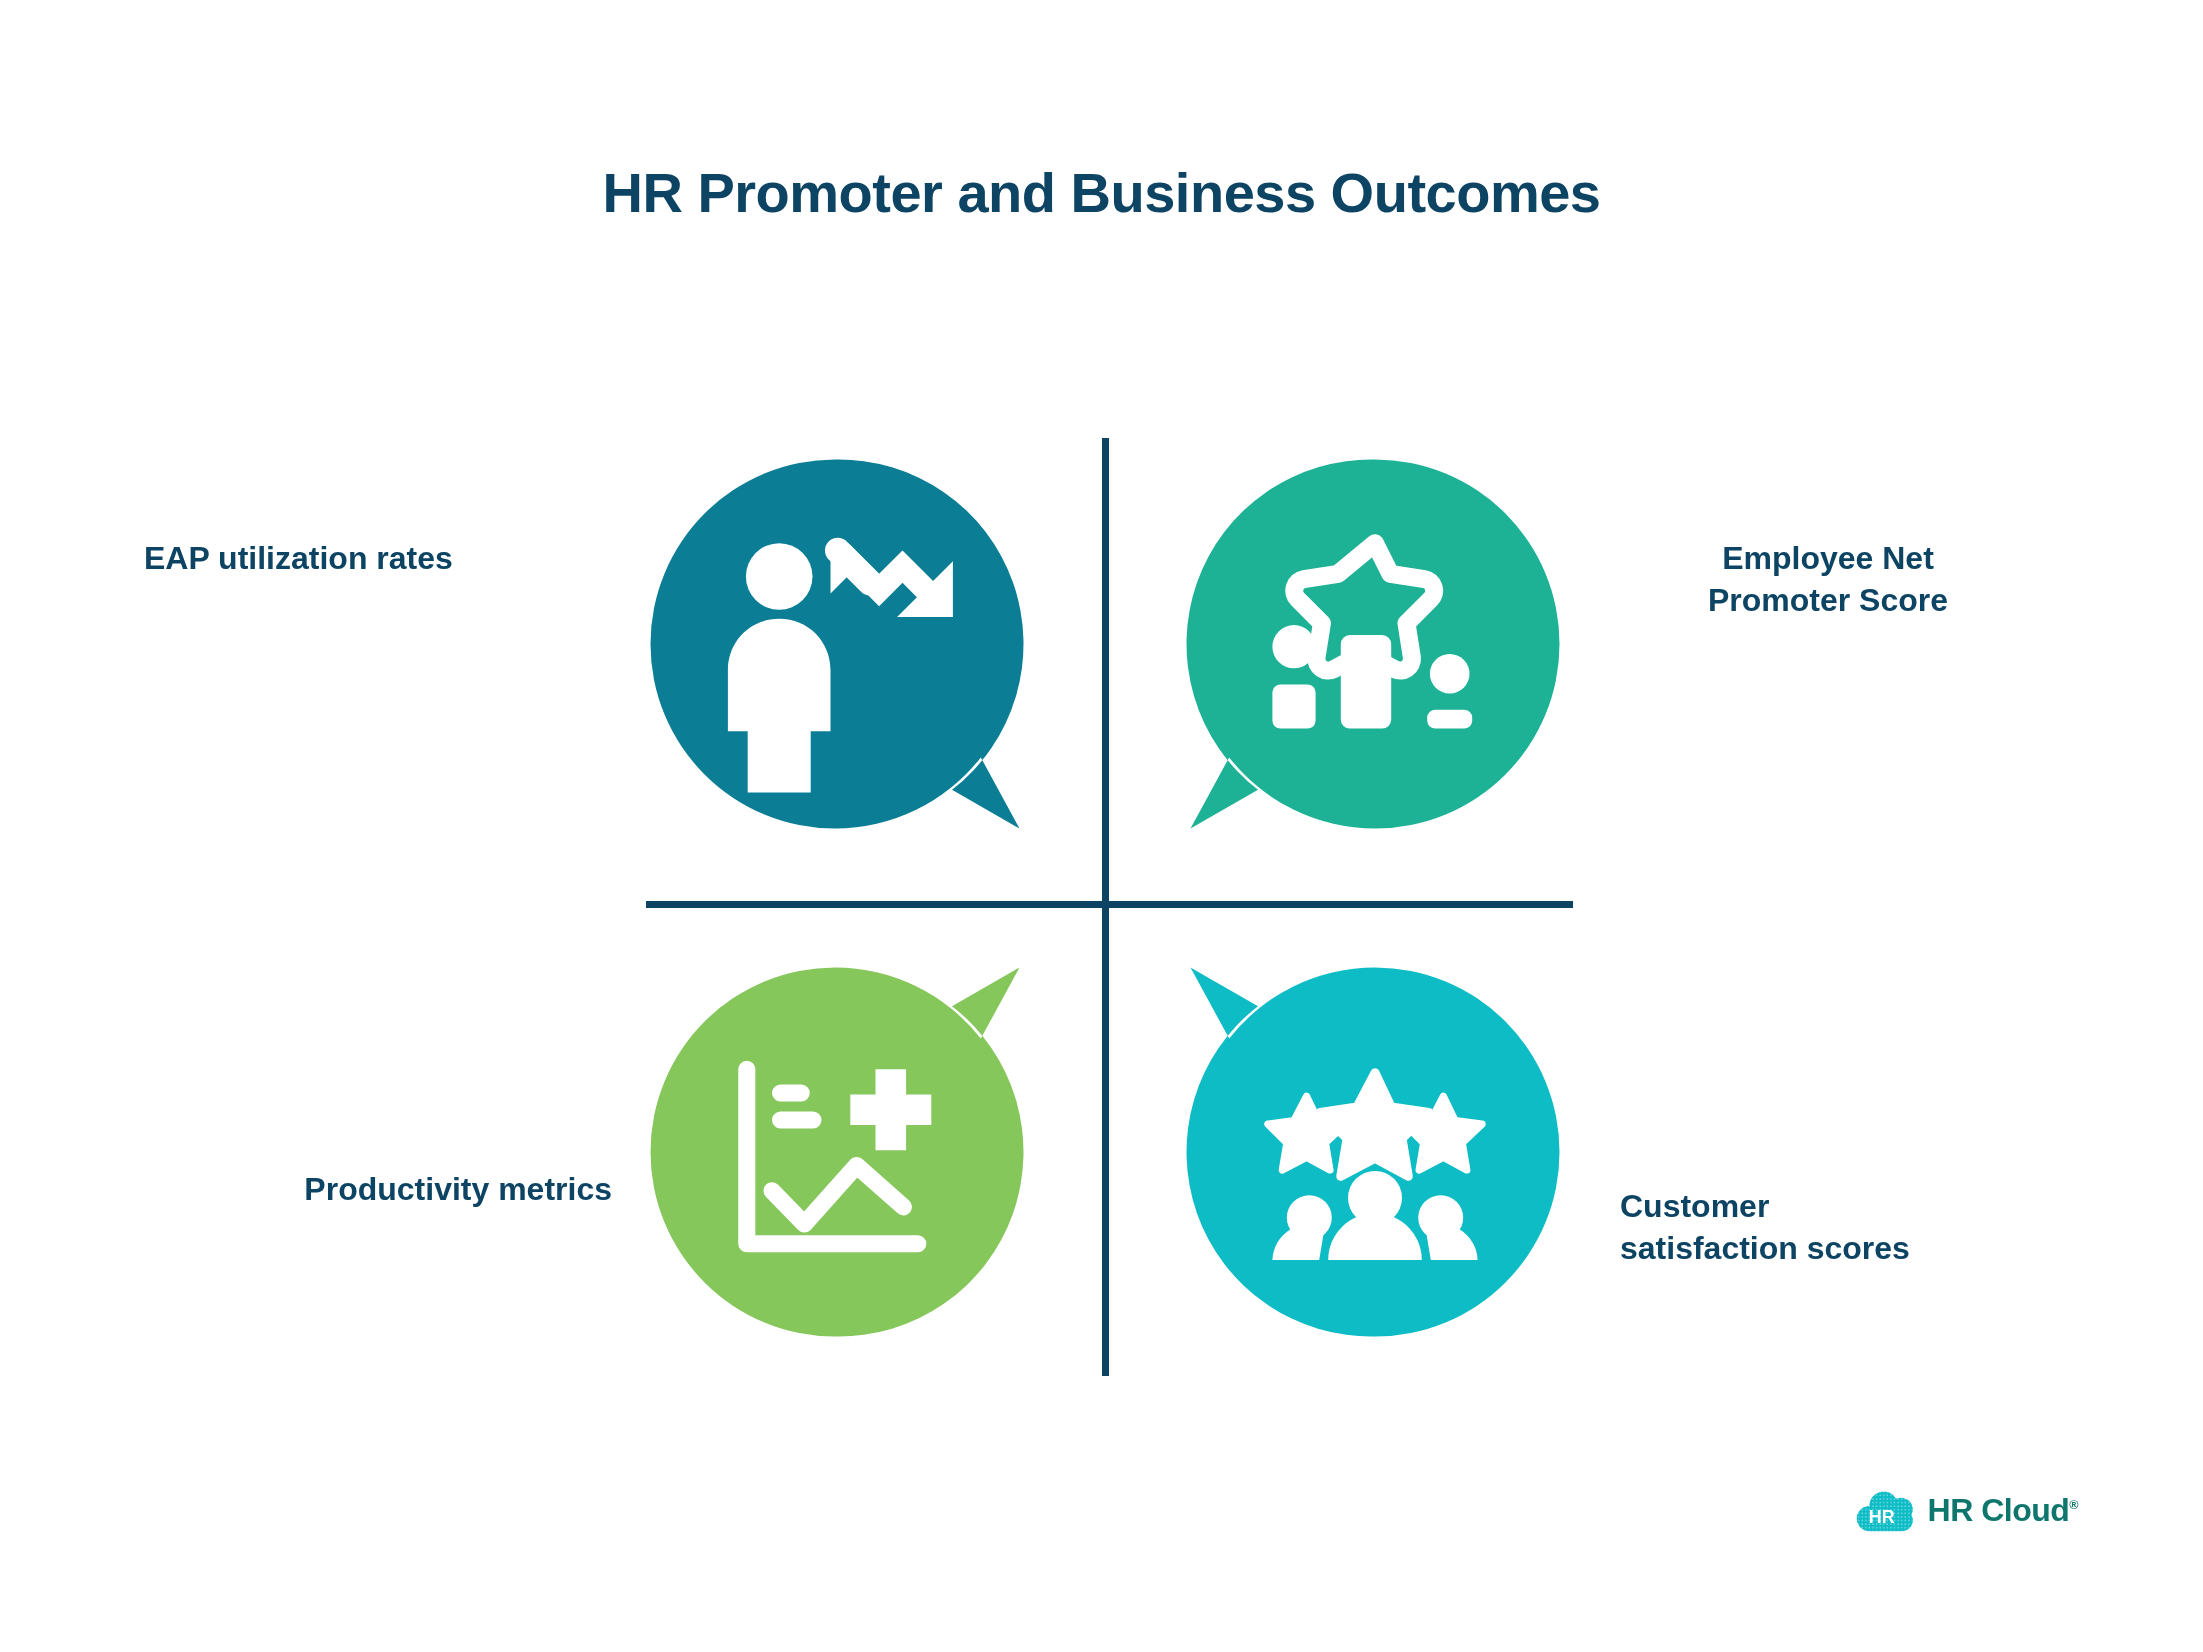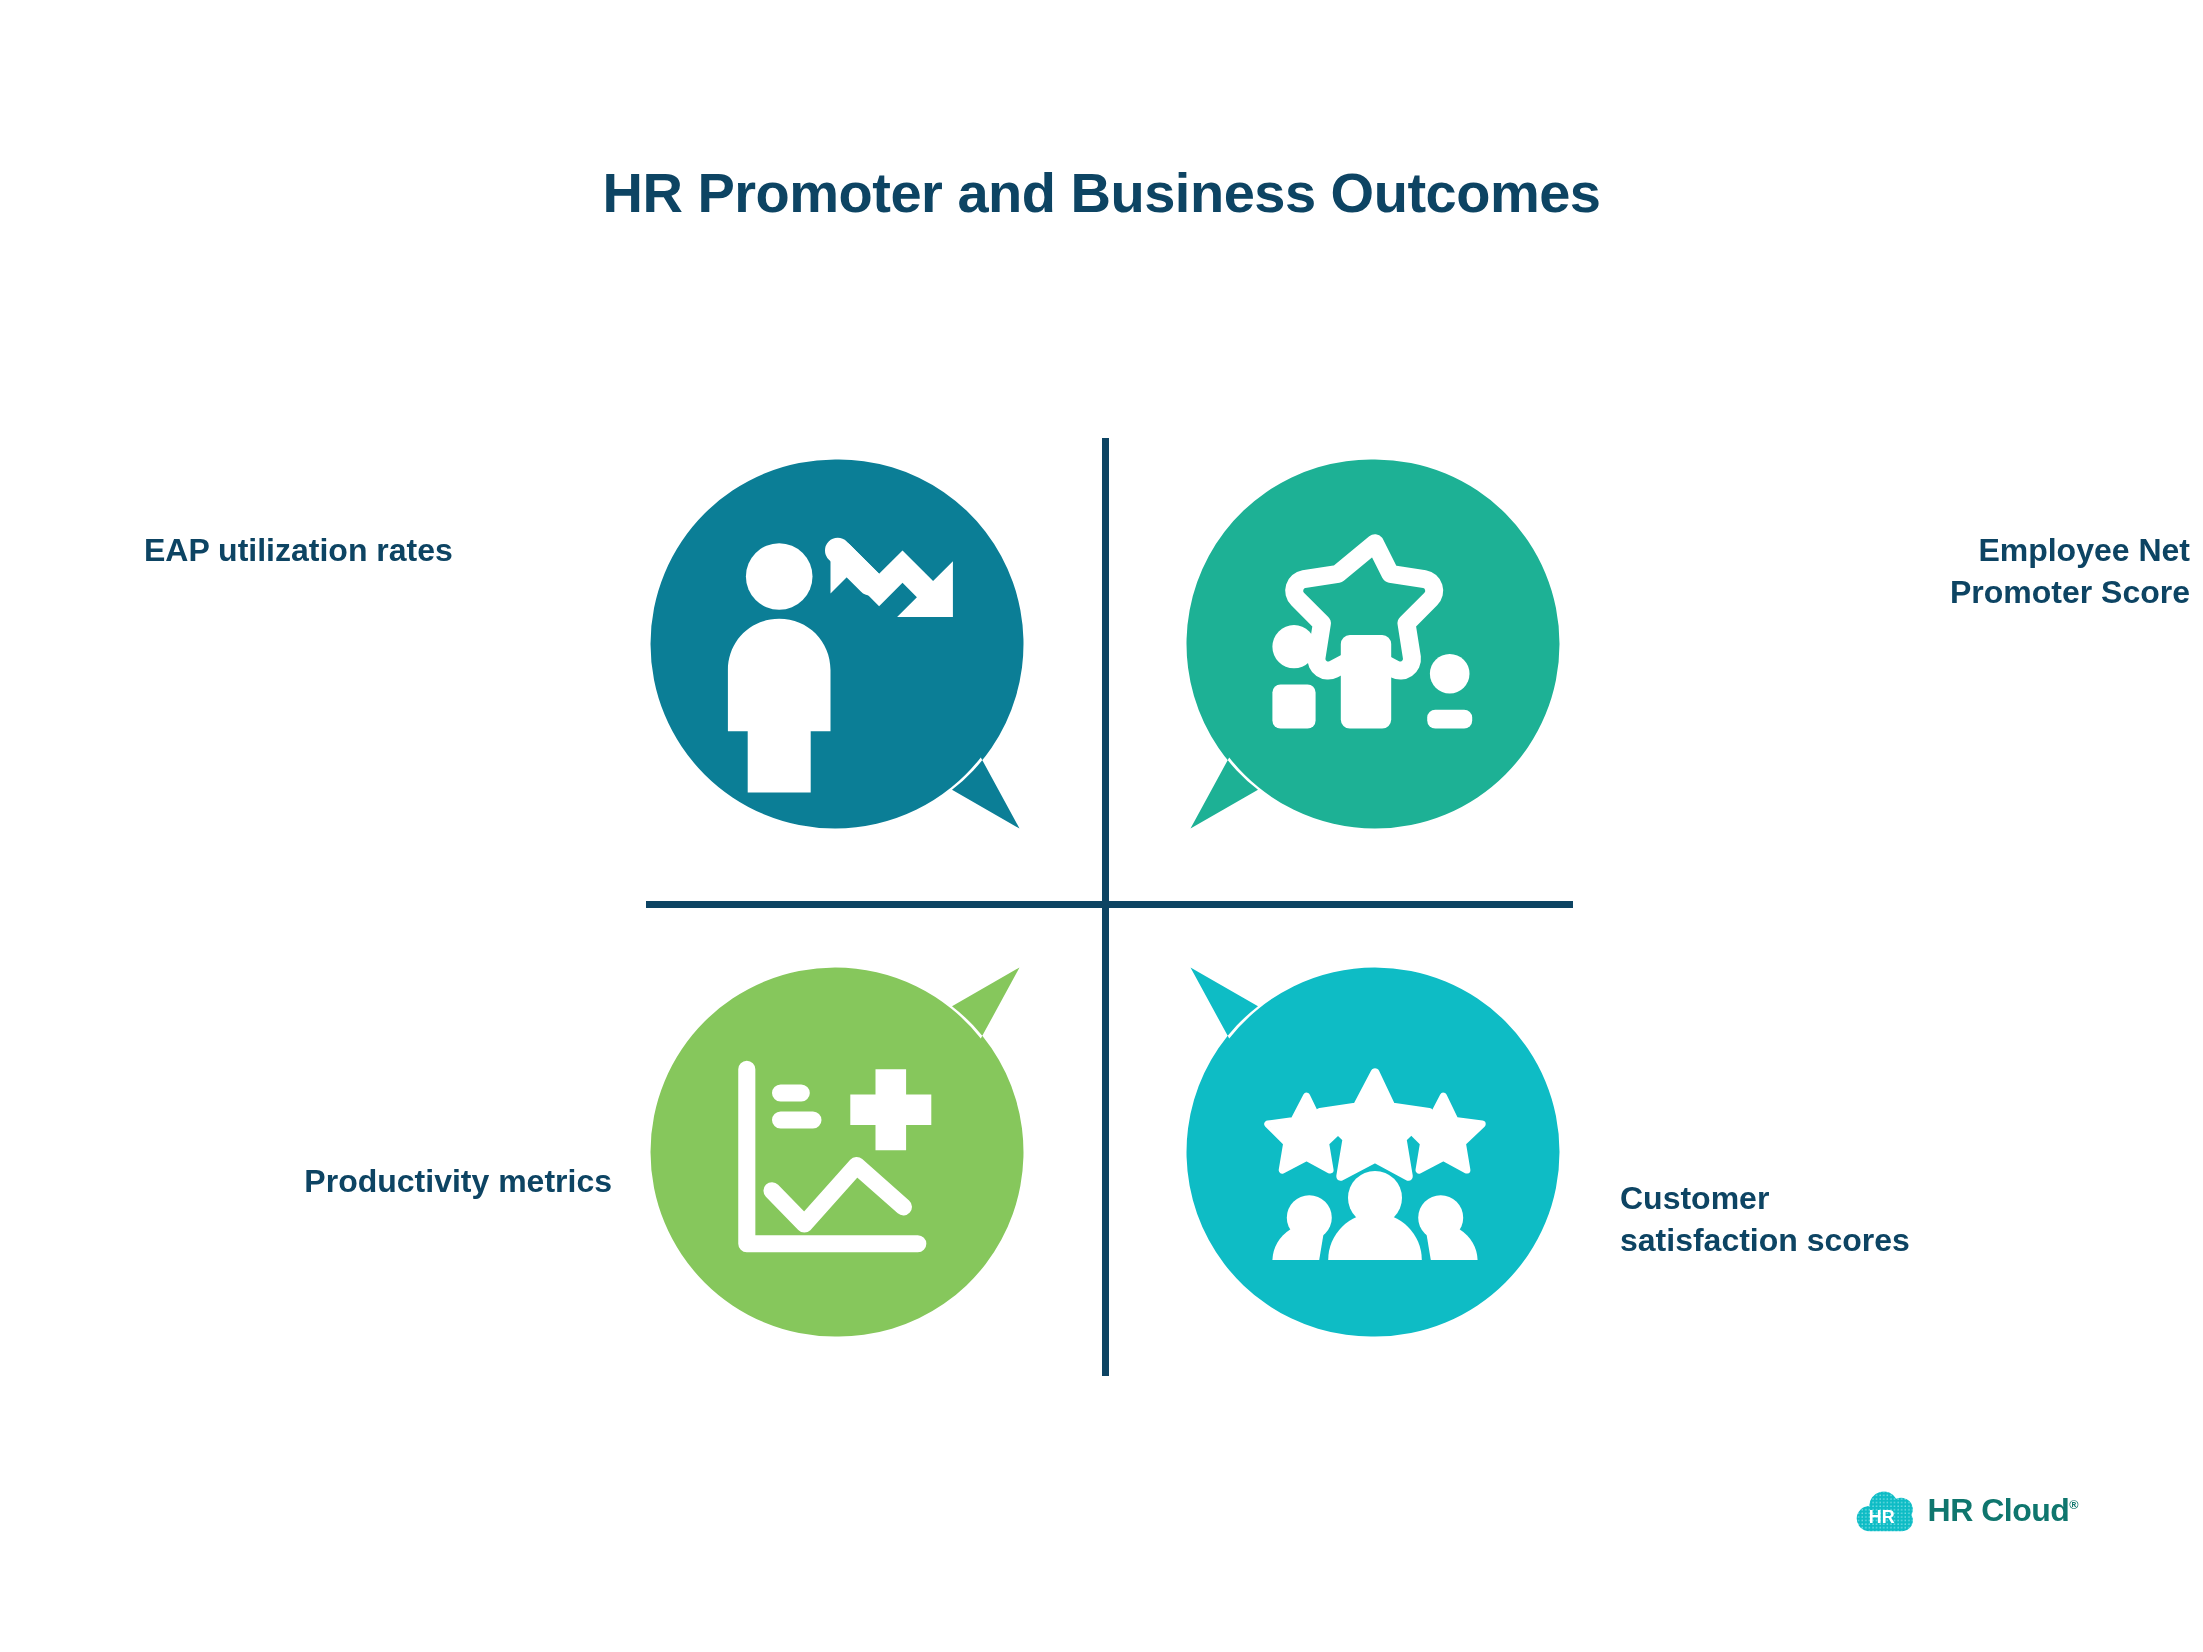--- a/index.html
+++ b/index.html
@@ -68,38 +68,39 @@
   #bubble-productivity { left: 646px;  top: 963px; }
   #bubble-csat         { left: 1186px; top: 963px; }
 
   
   .quad-label {
     position: absolute;
     font-size: 32px;
     font-weight: 700;
     color: #0d4463;
     line-height: 1.32;
+    margin-top: 8px;
   }
   #label-eap {
     left: 144px;
     top: 529px;
     width: 468px;
     text-align: left;
   }
   #label-productivity {
     left: 144px;
     top: 1160px;
     width: 468px;
     text-align: right;
   }
   #label-enps {
-    left: 1776px;
+    left: 1621px;
     top: 529px;
     width: 414px;
-    text-align: right;
+    text-align: center;
   }
   #label-csat {
     left: 1620px;
     top: 1177px;
     width: 414px;
     text-align: left;
   }
   .quad-label .line { display: block; }
 
   

